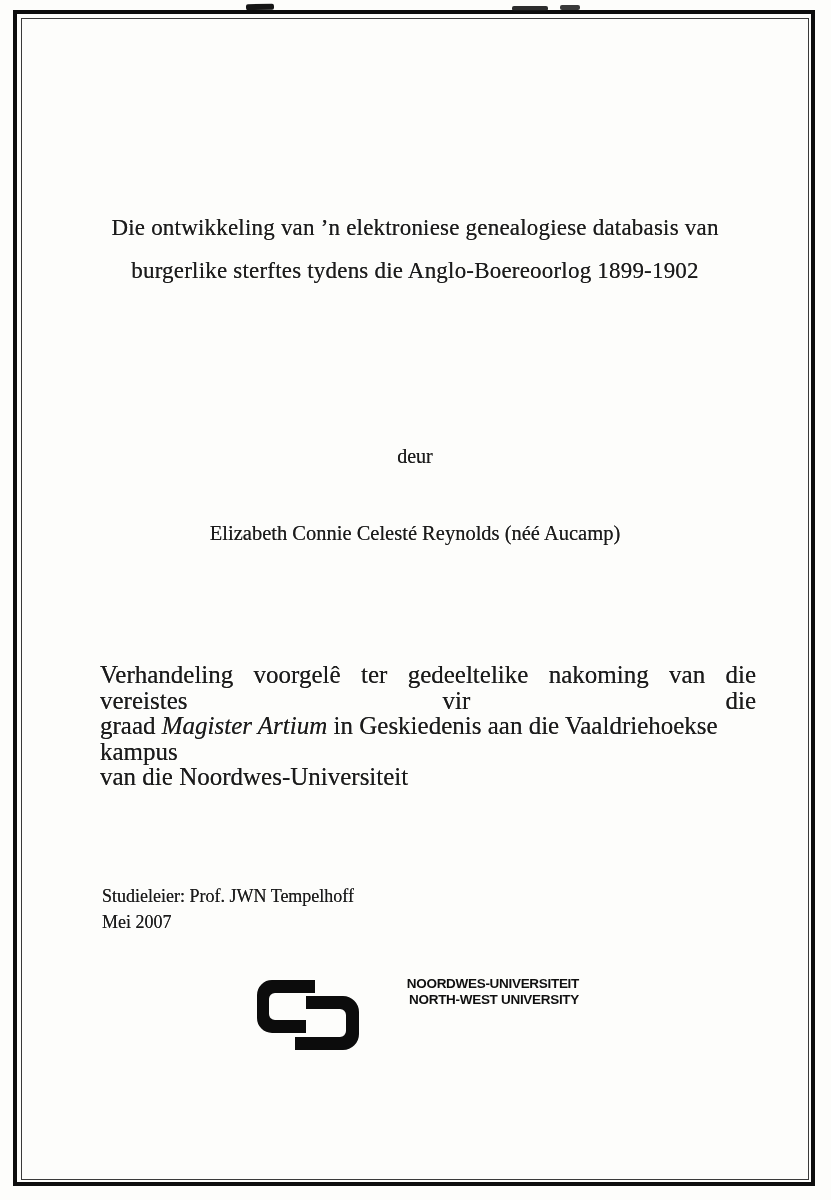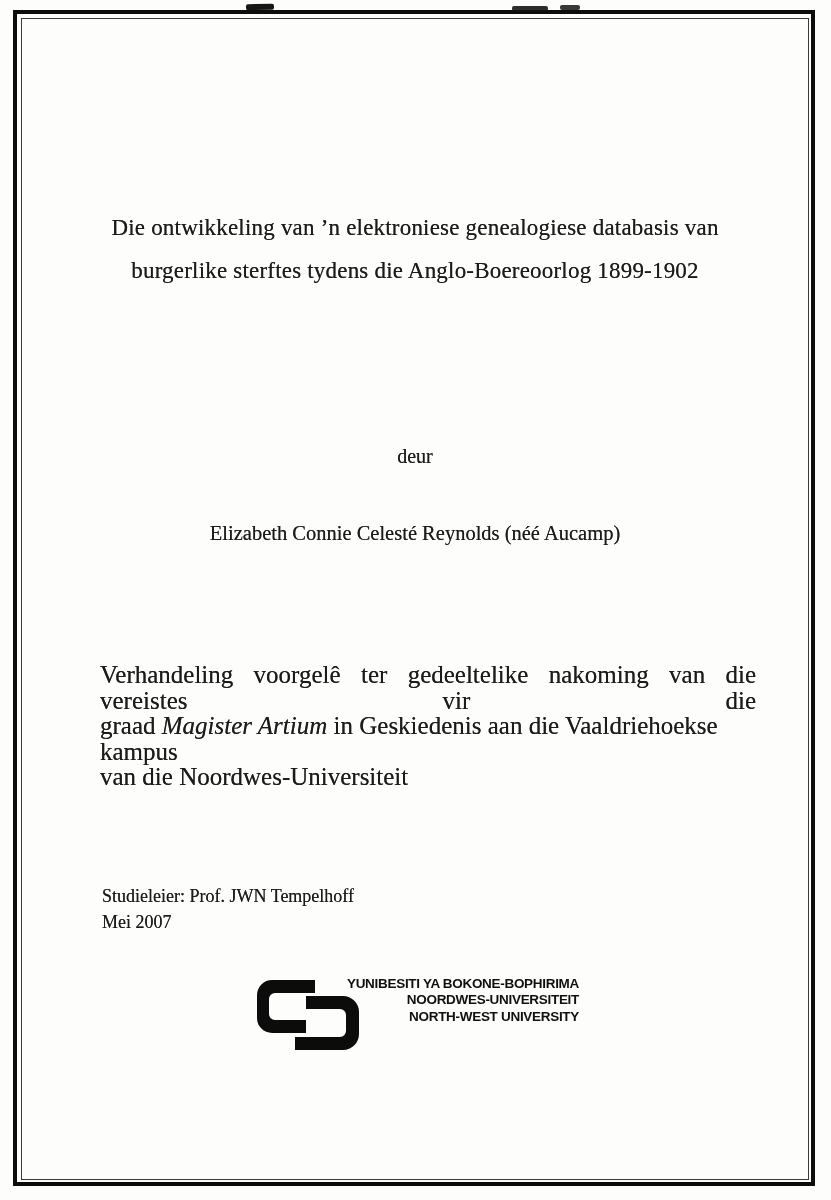--- a/index.html
+++ b/index.html
@@ -98,19 +98,18 @@
   <div class="logo">
     <svg class="logo-mark" width="106" height="82" viewBox="0 0 106 82" aria-hidden="true">
 
       <path fill="#0c0c0c" d="M60,9 L17,9 A15,15 0 0 0 2,24 L2,47 A15,15 0 0 0 17,62 L51,62 L51,49 L20,49 A6,6 0 0 1 14,43 L14,28 A6,6 0 0 1 20,22 L60,22 Z"></path>
 
       <path fill="none" stroke="#fdfdfb" stroke-width="4.5" d="M40,79 L88,79 A16,16 0 0 0 104,63 L104,41 A16,16 0 0 0 88,25 L51,25 L51,38 L85,38 A6,6 0 0 1 91,44 L91,60 A6,6 0 0 1 85,66 L40,66 Z"></path>
 
       <path fill="#0c0c0c" d="M40,79 L88,79 A16,16 0 0 0 104,63 L104,41 A16,16 0 0 0 88,25 L51,25 L51,38 L85,38 A6,6 0 0 1 91,44 L91,60 A6,6 0 0 1 85,66 L40,66 Z"></path>
     </svg>
     <div class="logo-text">
-      <div>YUNIBESITI YA BOKONE-BOPHIRIMA</div>
       <div>NOORDWES-UNIVERSITEIT</div>
       <div>NORTH-WEST UNIVERSITY</div>
     </div>
   </div>
 
 </div>
 
 </body></html>

